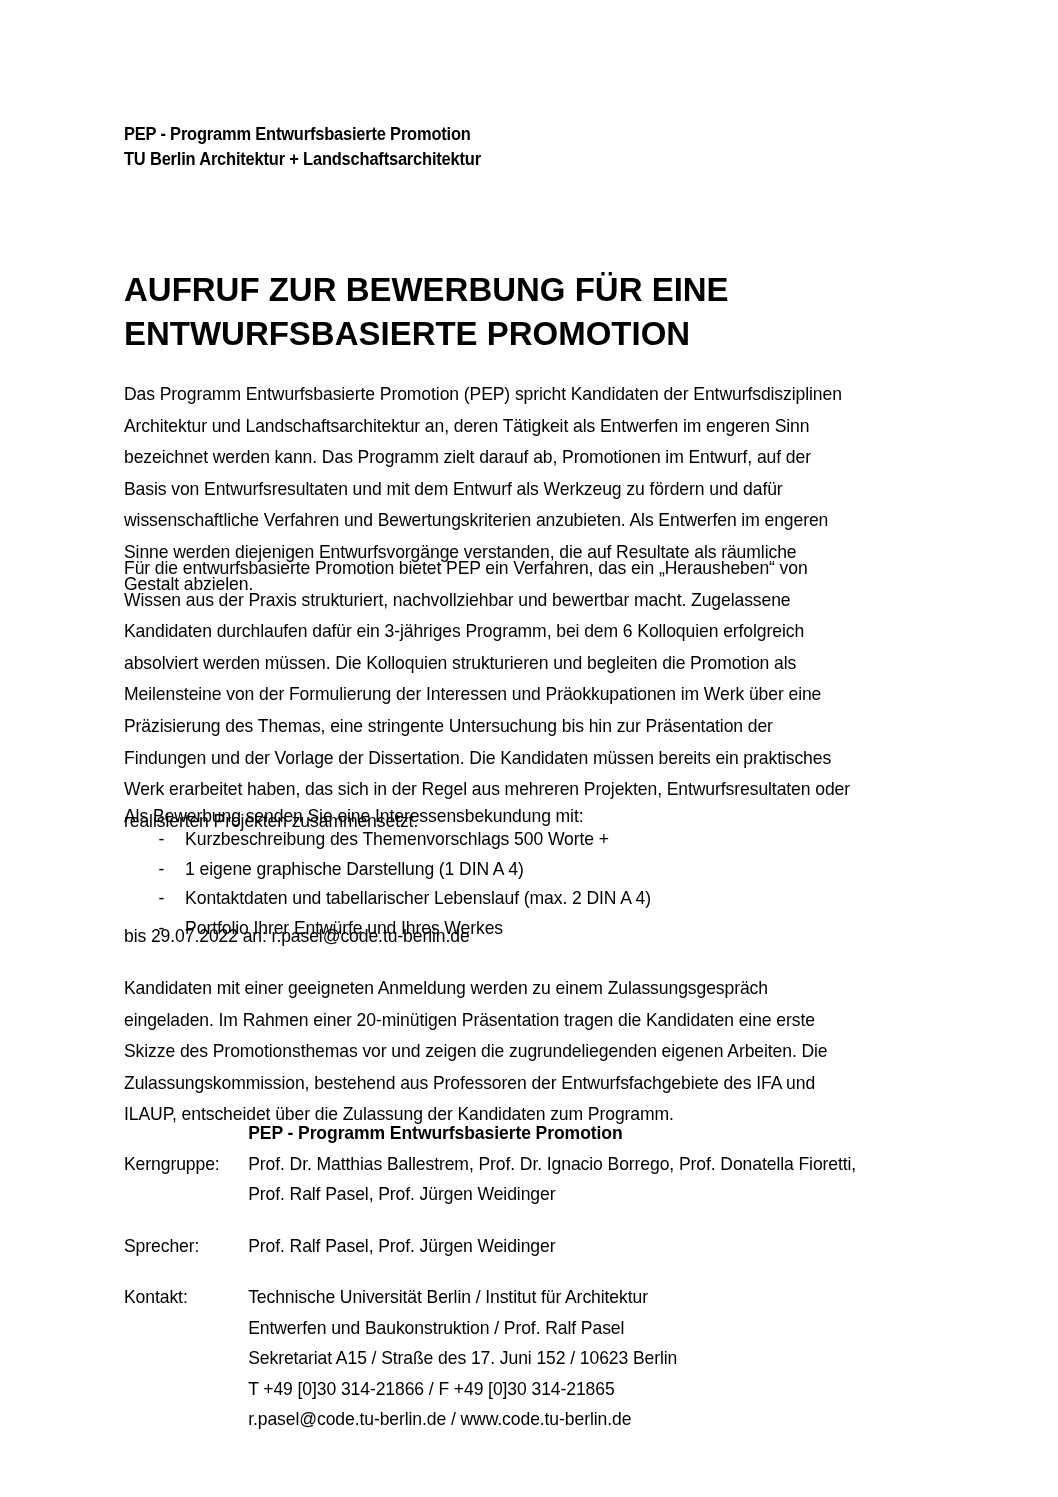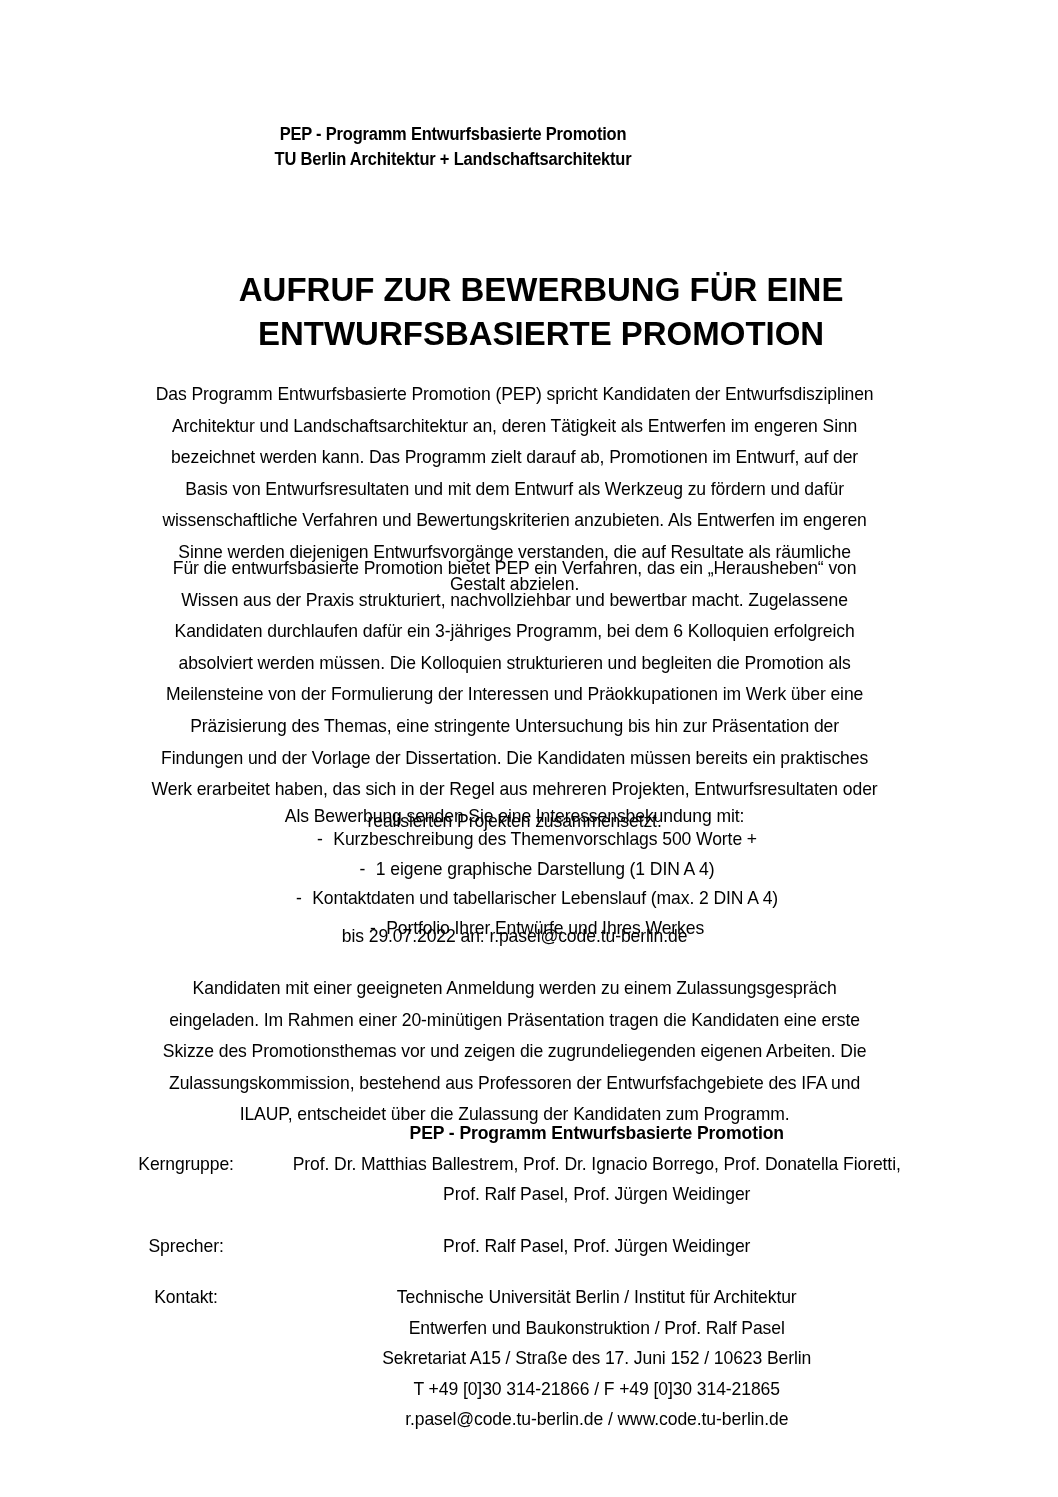--- a/index.html
+++ b/index.html
@@ -15,21 +15,20 @@
     overflow: hidden;
     font-family: "Liberation Sans", "DejaVu Sans", sans-serif;
     color: #000000;
     -webkit-font-smoothing: none;
   }
 
   .page {
     position: absolute;
     inset: 0;
     background: #fff;
-    text-align: center;
   }
 
   .letterhead {
     position: absolute;
     left: 124px;
     top: 122px;
     width: 700px;
     font-weight: bold;
     font-size: 17.5px;
     line-height: 24.5px;

